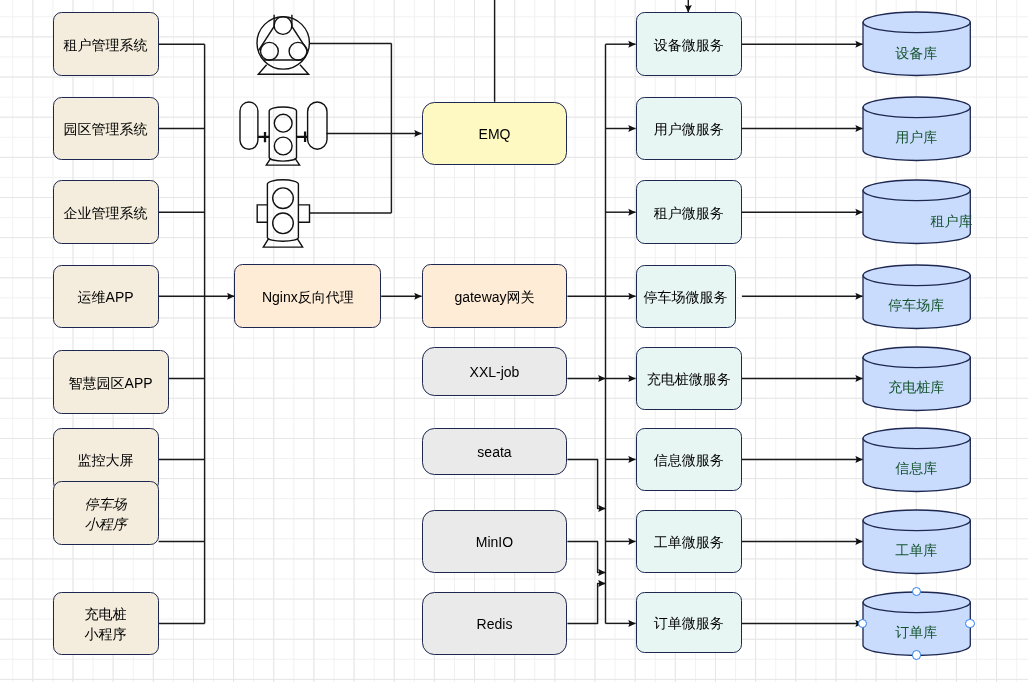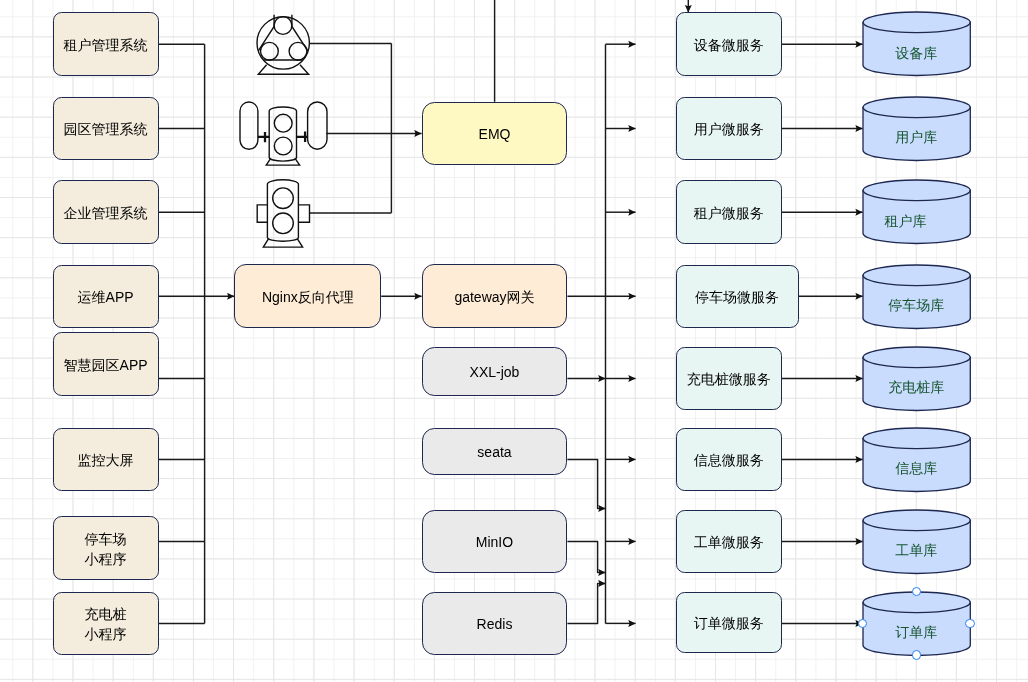--- a/index.html
+++ b/index.html
@@ -23,23 +23,23 @@
   #edges{position:absolute;left:0;top:0;}
   .node{position:absolute;box-sizing:border-box;
     display:flex;align-items:center;justify-content:center;
     text-align:center;line-height:1.45;
     font-size:14px;color:#000;
     border:1.3px solid #1d2750;border-radius:8.6px;
     white-space:pre-line;padding-top:2px;
   }
   .n-client{background:#f4eddd;}
   .n-emq{background:#fef9c3;border-radius:12.4px;}
-  .n-gw{background:#ffecd6;border-radius:12px;}
+  .n-gw{background:#ffecd6;}
   .n-mw{background:#eaeaea;border-radius:12.4px;}
-  .n-svc{background:#e7f6f2;margin-left:40px;}
+  .n-svc{background:#e7f6f2;}
   .icon{position:absolute;}
   .db{position:absolute;}
   .db-label{position:absolute;display:flex;align-items:center;justify-content:center;
     font-size:14px;color:#14532d;}
 </style>
 </head>
 <body>
 
 <div id="grid"></div>
 
@@ -88,56 +88,56 @@
       <path d="M741.9,541.4 H862.7" marker-end="url(#ah)"></path>
       <path d="M741.9,623.4 H862.7" marker-end="url(#ah)"></path>
     </g>
 </svg>
 
 <div id="nodes">
     <div class="node n-client" style="left: 52.6px; top: 12.4px; width: 106px; height: 63.6px;">租户管理系统</div>
     <div class="node n-client" style="left: 52.6px; top: 96.7px; width: 106px; height: 63.6px;">园区管理系统</div>
     <div class="node n-client" style="left: 52.6px; top: 180.4px; width: 106px; height: 63.6px;">企业管理系统</div>
     <div class="node n-client" style="left: 52.6px; top: 264.5px; width: 106px; height: 63.6px;">运维APP</div>
-    <div class="node n-client" style="left: 52.6px; top: 332px; width: 106px; height: 63.6px;">智慧园区APP</div>
+    <div class="node n-client" style="left: 52.6px; top: 350px; width: 116px; height: 63.6px;">智慧园区APP</div>
     <div class="node n-client" style="left: 52.6px; top: 427.6px; width: 106px; height: 63.6px;">监控大屏</div>
-    <div class="node n-client" style="left: 52.6px; top: 516px; width: 106px; height: 63.6px;">停车场
+    <div class="node n-client" style="left: 52.6px; top: 481px; width: 106px; height: 63.6px; font-style: italic;">停车场
 小程序</div>
     <div class="node n-client" style="left: 52.6px; top: 591.6px; width: 106px; height: 63.6px;">充电桩
 小程序</div>
     <div class="node n-emq" style="left: 421.6px; top: 101.8px; width: 145.8px; height: 63.5px;">EMQ</div>
     <div class="node n-gw" style="left: 234.4px; top: 264.1px; width: 146.8px; height: 63.9px;">Nginx反向代理</div>
     <div class="node n-gw" style="left: 421.6px; top: 264.1px; width: 145.8px; height: 63.6px;">gateway网关</div>
     <div class="node n-mw" style="left: 421.6px; top: 346.6px; width: 145.8px; height: 49px;">XXL-job</div>
     <div class="node n-mw" style="left: 421.6px; top: 427.5px; width: 145.8px; height: 47px;">seata</div>
     <div class="node n-mw" style="left: 421.6px; top: 509.5px; width: 145.8px; height: 63.8px;">MinIO</div>
     <div class="node n-mw" style="left: 421.6px; top: 591.5px; width: 145.8px; height: 63.8px;">Redis</div>
     <div class="node n-svc" style="left: 635.6px; top: 12.4px; width: 106.3px; height: 63.6px;">设备微服务</div>
     <div class="node n-svc" style="left: 635.6px; top: 96.7px; width: 106.3px; height: 63.6px;">用户微服务</div>
     <div class="node n-svc" style="left: 635.6px; top: 180.4px; width: 106.3px; height: 63.6px;">租户微服务</div>
-    <div class="node n-svc" style="left: 635.6px; top: 264.5px; width: 123px; height: 63.6px;">停车场微服务</div>
+    <div class="node n-svc" style="left: 635.6px; top: 264.5px; width: 100px; height: 63.6px;">停车场微服务</div>
     <div class="node n-svc" style="left: 635.6px; top: 346.7px; width: 106.3px; height: 63.6px;">充电桩微服务</div>
     <div class="node n-svc" style="left: 635.6px; top: 427.6px; width: 106.3px; height: 63.6px;">信息微服务</div>
     <div class="node n-svc" style="left: 635.6px; top: 509.6px; width: 106.3px; height: 63.6px;">工单微服务</div>
     <div class="node n-svc" style="left: 635.6px; top: 591.6px; width: 106.3px; height: 61px;">订单微服务</div>
     <div class="db" style="left: 850.7px; top: 0.4px; width: 131.3px; height: 87.5px;"><svg width="131.3" height="87.5">
         <path d="M12,22.35 a53.65,10.35 0 0 1 107.3,0 v42.8 a53.65,10.35 0 0 1 -107.3,0 Z" fill="#c9dcfd" stroke="#1d2750" stroke-width="1.3"></path>
      <path d="M12,22.35 a53.65,10.35 0 0 0 107.3,0" fill="none" stroke="#1d2750" stroke-width="1.3"></path>
       </svg></div>
     <div class="db-label" style="left: 862.7px; top: 32.6px; width: 107.3px; height: 42.8px;">设备库</div>
     <div class="db" style="left: 850.7px; top: 84.7px; width: 131.3px; height: 87.5px;"><svg width="131.3" height="87.5">
         <path d="M12,22.35 a53.65,10.35 0 0 1 107.3,0 v42.8 a53.65,10.35 0 0 1 -107.3,0 Z" fill="#c9dcfd" stroke="#1d2750" stroke-width="1.3"></path>
      <path d="M12,22.35 a53.65,10.35 0 0 0 107.3,0" fill="none" stroke="#1d2750" stroke-width="1.3"></path>
       </svg></div>
     <div class="db-label" style="left: 862.7px; top: 116.9px; width: 107.3px; height: 42.8px;">用户库</div>
     <div class="db" style="left: 850.7px; top: 168.4px; width: 131.3px; height: 87.5px;"><svg width="131.3" height="87.5">
         <path d="M12,22.35 a53.65,10.35 0 0 1 107.3,0 v42.8 a53.65,10.35 0 0 1 -107.3,0 Z" fill="#c9dcfd" stroke="#1d2750" stroke-width="1.3"></path>
      <path d="M12,22.35 a53.65,10.35 0 0 0 107.3,0" fill="none" stroke="#1d2750" stroke-width="1.3"></path>
       </svg></div>
-    <div class="db-label" style="left: 862px; top: 200.6px; width: 87px; height: 42.8px;">租户库</div>
+    <div class="db-label" style="left: 908px; top: 200.6px; width: 87px; height: 42.8px;">租户库</div>
     <div class="db" style="left: 850.7px; top: 252.5px; width: 131.3px; height: 87.5px;"><svg width="131.3" height="87.5">
         <path d="M12,22.35 a53.65,10.35 0 0 1 107.3,0 v42.8 a53.65,10.35 0 0 1 -107.3,0 Z" fill="#c9dcfd" stroke="#1d2750" stroke-width="1.3"></path>
      <path d="M12,22.35 a53.65,10.35 0 0 0 107.3,0" fill="none" stroke="#1d2750" stroke-width="1.3"></path>
       </svg></div>
     <div class="db-label" style="left: 862.7px; top: 284.7px; width: 107.3px; height: 42.8px;">停车场库</div>
     <div class="db" style="left: 850.7px; top: 334.7px; width: 131.3px; height: 87.5px;"><svg width="131.3" height="87.5">
         <path d="M12,22.35 a53.65,10.35 0 0 1 107.3,0 v42.8 a53.65,10.35 0 0 1 -107.3,0 Z" fill="#c9dcfd" stroke="#1d2750" stroke-width="1.3"></path>
      <path d="M12,22.35 a53.65,10.35 0 0 0 107.3,0" fill="none" stroke="#1d2750" stroke-width="1.3"></path>
       </svg></div>
     <div class="db-label" style="left: 862.7px; top: 366.9px; width: 107.3px; height: 42.8px; text-align: center;">充电桩库</div>

